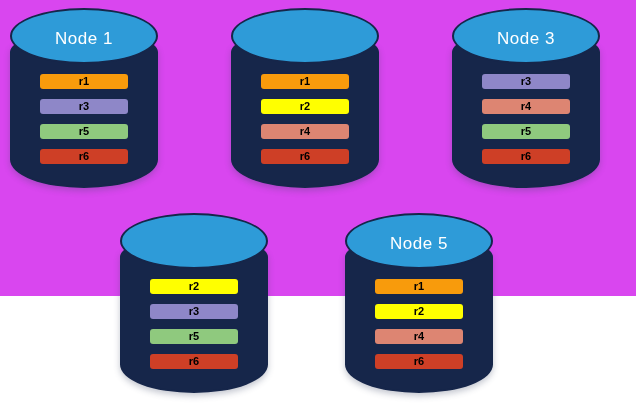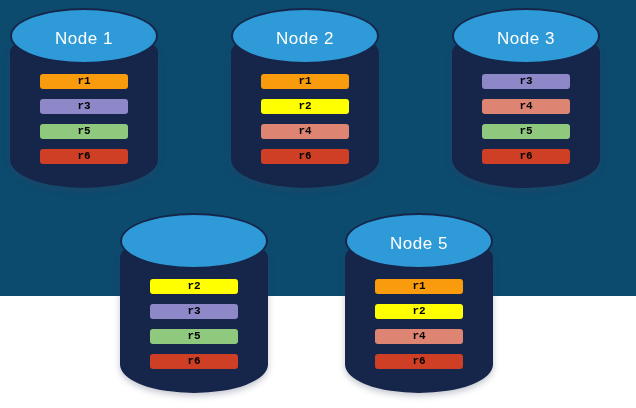--- a/index.html
+++ b/index.html
@@ -13,21 +13,21 @@
     height: 408px;
     font-family: "Liberation Sans", sans-serif;
     overflow: hidden;
     position: relative;
   }
 
   #stage {
     position: relative;
     width: 636px;
     height: 296px;
-    background: #0c4a6e;
+    background: #d946ef;
   }
 
   
   .node {
     position: absolute;
     width: 148px;
     height: 183px;
   }
 
   .node-body {
@@ -71,21 +71,20 @@
     white-space: nowrap;
   }
 
   
   .rows {
     position: absolute;
     left: 30px;
     top: 66px;
     width: 88px;
     z-index: 5;
-    font-family: Liberation Mono, monospace;
   }
 
   .row-bar {
     position: relative;
     height: 15px;
     margin-bottom: 10px;
     border-radius: 3px;
     color: #000000;
     font-size: 11px;
     font-weight: bold;
@@ -106,21 +105,20 @@
       <div class="rows">
         <div class="row-bar" style="background: rgb(248, 155, 12); color: rgb(0, 0, 0);">r1</div>
         <div class="row-bar" style="background: rgb(142, 135, 200); color: rgb(0, 0, 0);">r3</div>
         <div class="row-bar" style="background: rgb(143, 201, 126); color: rgb(0, 0, 0);">r5</div>
         <div class="row-bar" style="background: rgb(206, 63, 38); color: rgb(0, 0, 0);">r6</div>
       </div>
     </div>
     <div class="node" style="left: 231px; top: 8px;">
       <div class="node-body" style="background: rgb(22, 38, 74); border-color: rgb(22, 38, 74);"></div>
       <div class="node-top" style="background: rgb(46, 155, 216); border-color: rgb(22, 38, 74);"></div>
-      <div class="node-title" style="color: rgb(255, 255, 255);">Node  2</div>
       <div class="rows">
         <div class="row-bar" style="background: rgb(248, 155, 12); color: rgb(0, 0, 0);">r1</div>
         <div class="row-bar" style="background: rgb(255, 255, 0); color: rgb(0, 0, 0);">r2</div>
         <div class="row-bar" style="background: rgb(221, 133, 114); color: rgb(0, 0, 0);">r4</div>
         <div class="row-bar" style="background: rgb(206, 63, 38); color: rgb(0, 0, 0);">r6</div>
       </div>
     </div>
     <div class="node" style="left: 452px; top: 8px;">
       <div class="node-body" style="background: rgb(22, 38, 74); border-color: rgb(22, 38, 74);"></div>
       <div class="node-top" style="background: rgb(46, 155, 216); border-color: rgb(22, 38, 74);"></div>

